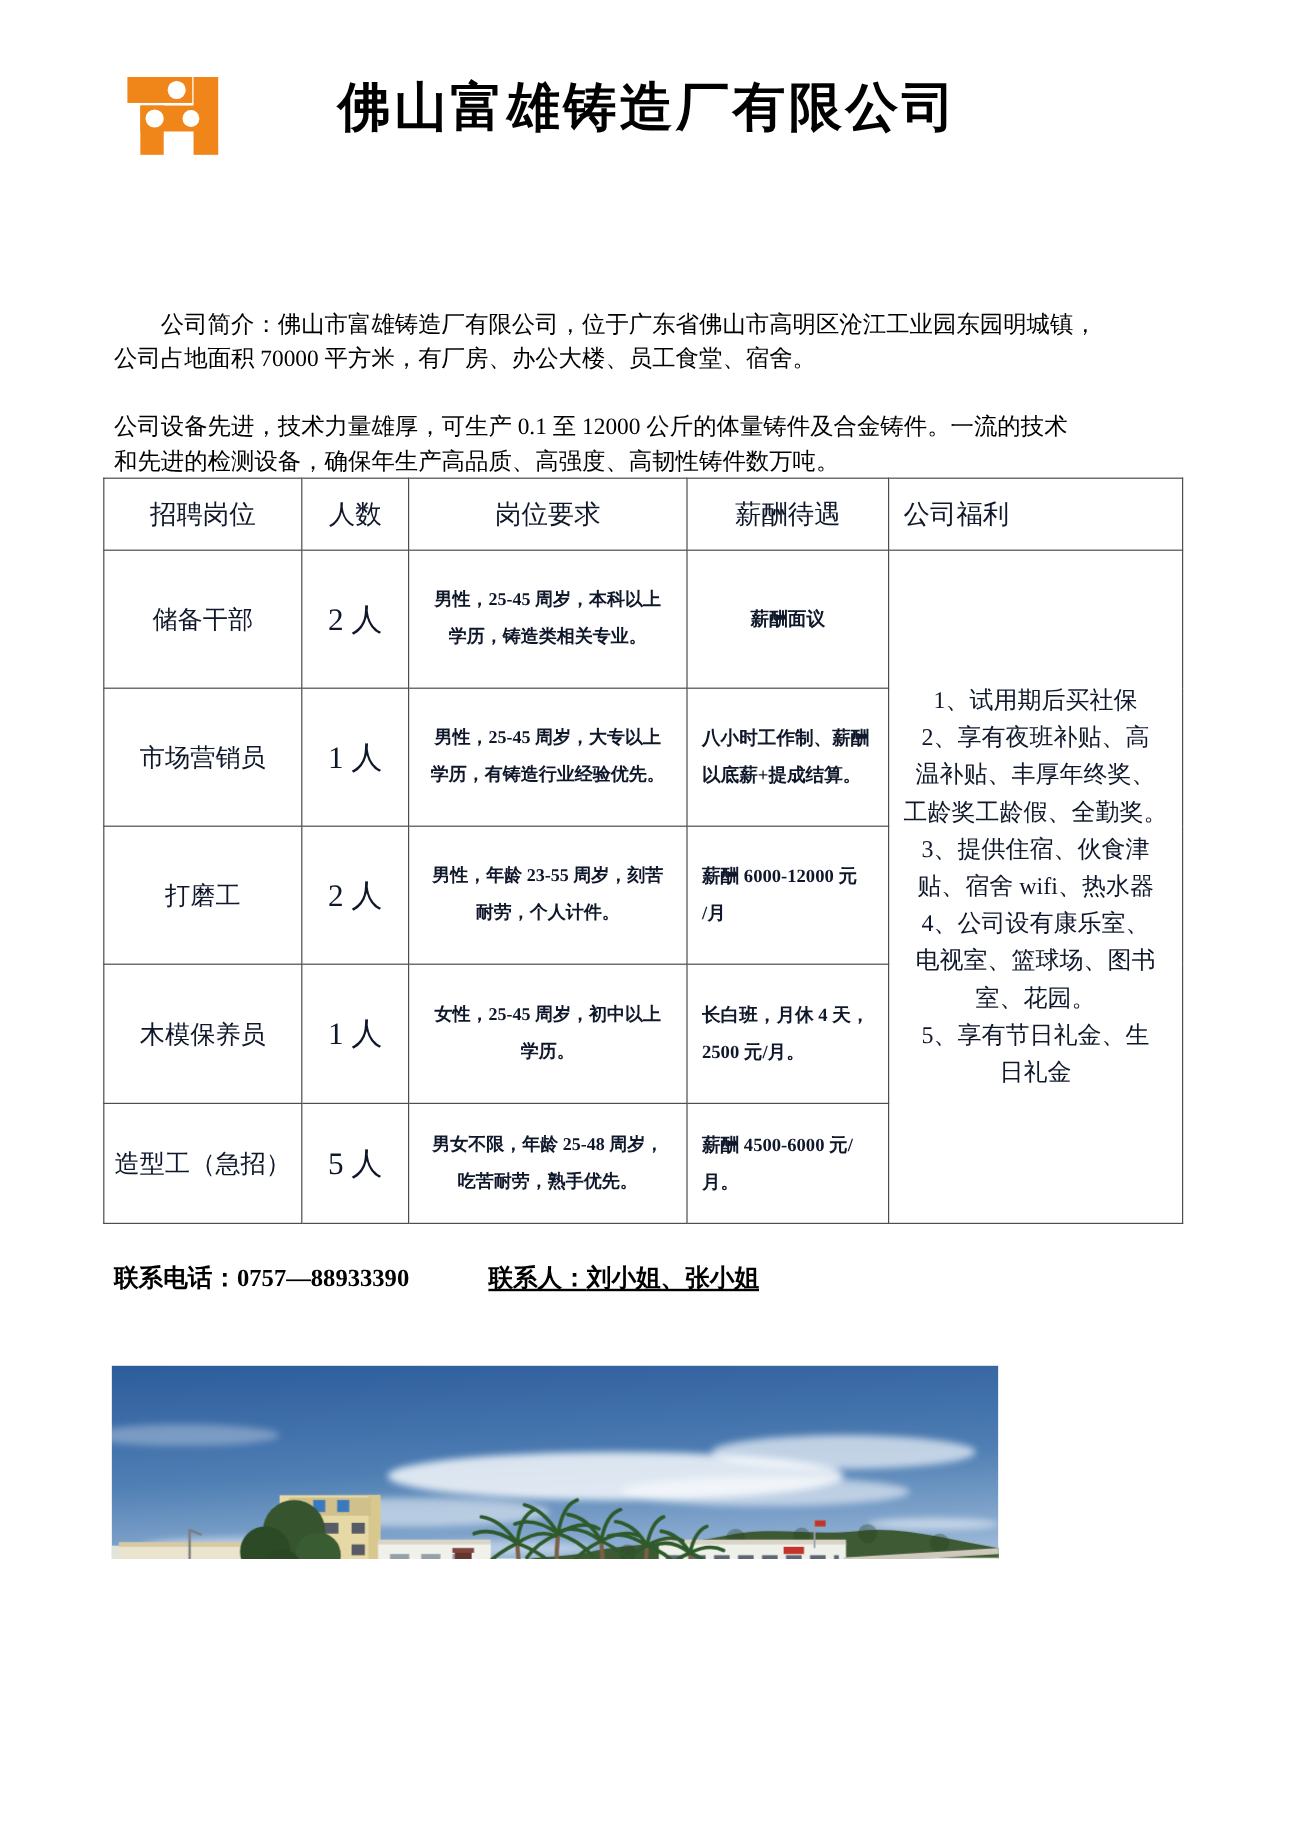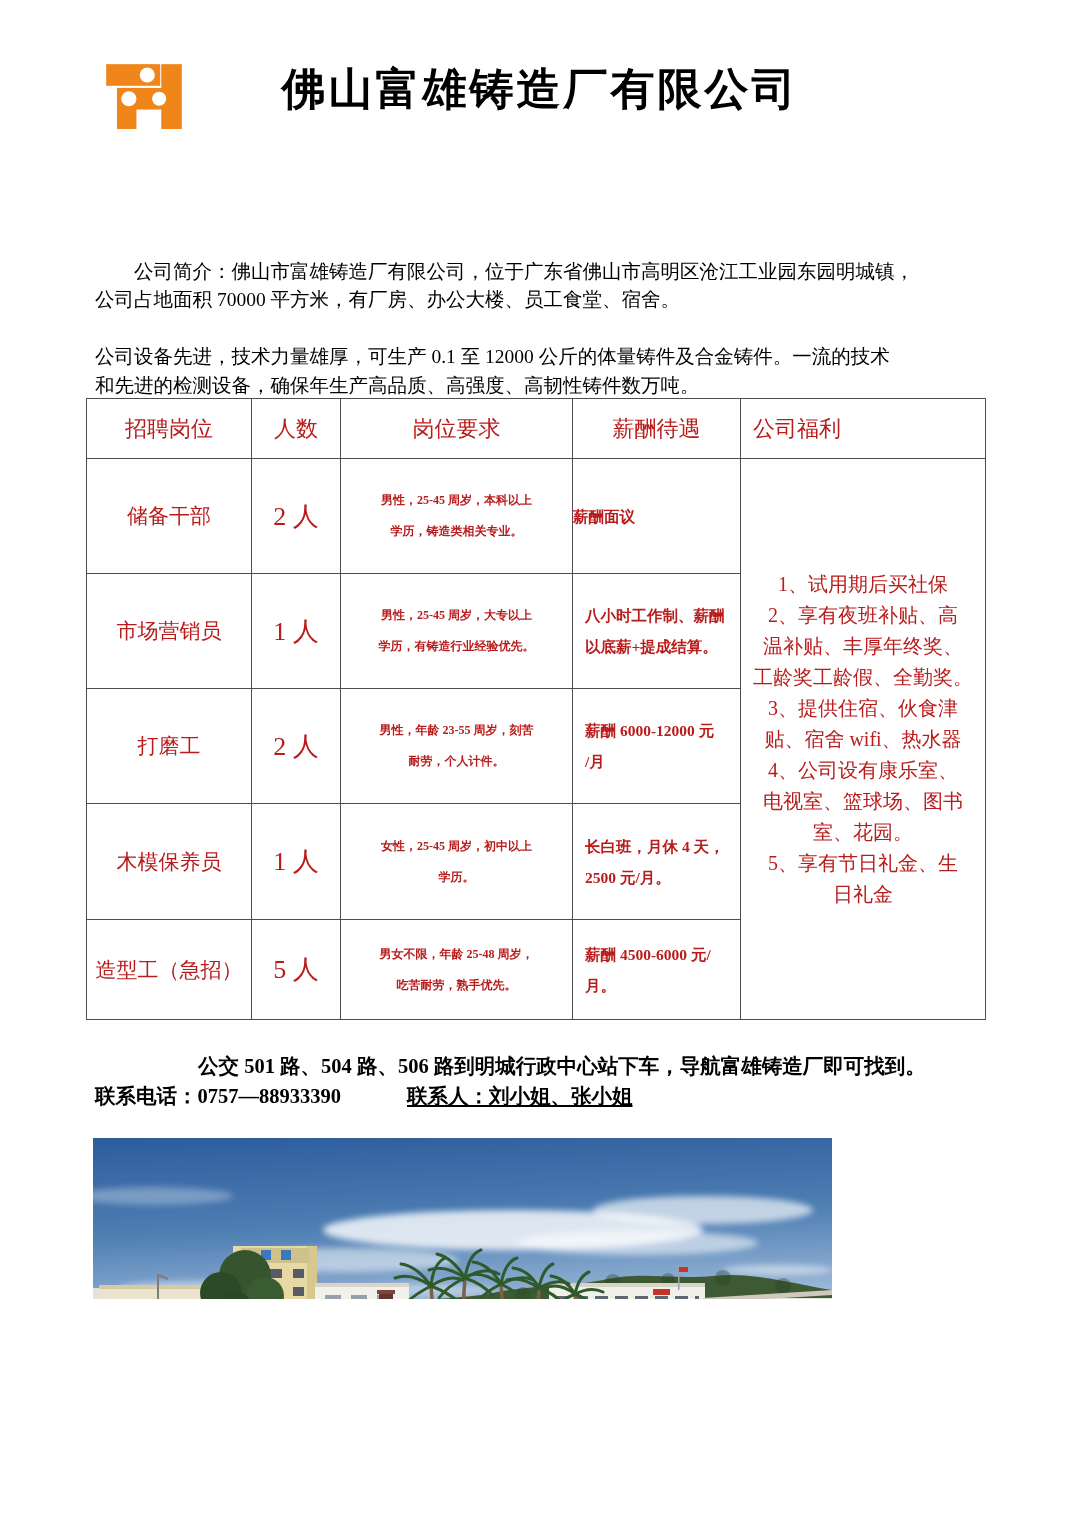--- a/index.html
+++ b/index.html
@@ -16,33 +16,33 @@
 
   
   .intro { position:absolute; left:95px; top:229px; width:910px; font-size:19.5px;
            line-height:28.5px; color:#000000; white-space:pre-line; }
   .intro .p1 { text-indent:2em; white-space:pre-line; }
   .intro .p2 { white-space:pre-line; }
 
   
   table.jobs { position:absolute; left:86px; top:398px; width:899px; border-collapse:collapse;
                table-layout:fixed; }
-  table.jobs th, table.jobs td { border:1px solid #4d4d4d; vertical-align:middle; color:#b91c1c;margin-left:24px; }
+  table.jobs th, table.jobs td { border:1px solid #4d4d4d; vertical-align:middle; color:#0f172a;margin-left:24px; }
   table.jobs th { font-weight:normal; font-size:22px; text-align:center; height:60px; }
   table.jobs th.benefit-h { text-align:left; padding-left:12px; }
   tr.r1 td, tr.r2 td, tr.r3 td { height:115px; }
   tr.r4 td { height:116px; }
   tr.r5 td { height:100px; }
   td.pos { font-size:21px; text-align:center; }
   td.cnt { font-size:26px; text-align:center; }
-  td.req { font-size:12px; font-weight:bold; text-align:center; white-space:pre-line;
+  td.req { font-size:15px; font-weight:bold; text-align:center; white-space:pre-line;
            line-height:31px; padding:0 16px; }
   td.sal { font-size:15.5px; font-weight:bold; text-align:left; white-space:pre-line;
            line-height:31px; padding:0 12px; }
-  td.sal.center { text-align:left; padding:0; }
+  td.sal.center { text-align:center; padding:0; }
   td.benefits { font-size:20px; text-align:center; white-space:pre-line; line-height:31px;
                 padding:0 8px; }
 
   
   .footer { position:absolute; left:95px; top:1052px; width:910px; font-size:20.5px;
             font-weight:bold; color:#000; }
   .footer .line { line-height:29.5px; }
   .footer .line2 { padding-left:103px; }
   .contact-group { margin-left:66px;text-decoration:underline; }
 
@@ -139,21 +139,20 @@
       <td class="cnt">5 人</td>
       <td class="req">男女不限，年龄 25-48 周岁，
 吃苦耐劳，熟手优先。</td>
       <td class="sal">薪酬 4500-6000 元/
 月。</td>
     </tr>
   </tbody>
     </table>
 
   <div class="footer">
-    <div class="line line2">公交 501 路、504 路、506 路到明城行政中心站下车，导航富雄铸造厂即可找到。</div>
     <div class="line">
       <span>联系电话：</span><span>0757—88933390</span><span class="contact-group"><span>联系人：</span><span>刘小姐、张小姐</span></span>
     </div>
   </div>
 
   <div class="photo">
     <svg viewBox="0 0 739 253" preserveAspectRatio="none">
       <defs>
         <linearGradient id="sky" x1="0" y1="0" x2="0.15" y2="1">
           <stop offset="0" stop-color="#2d5c9c"></stop>

